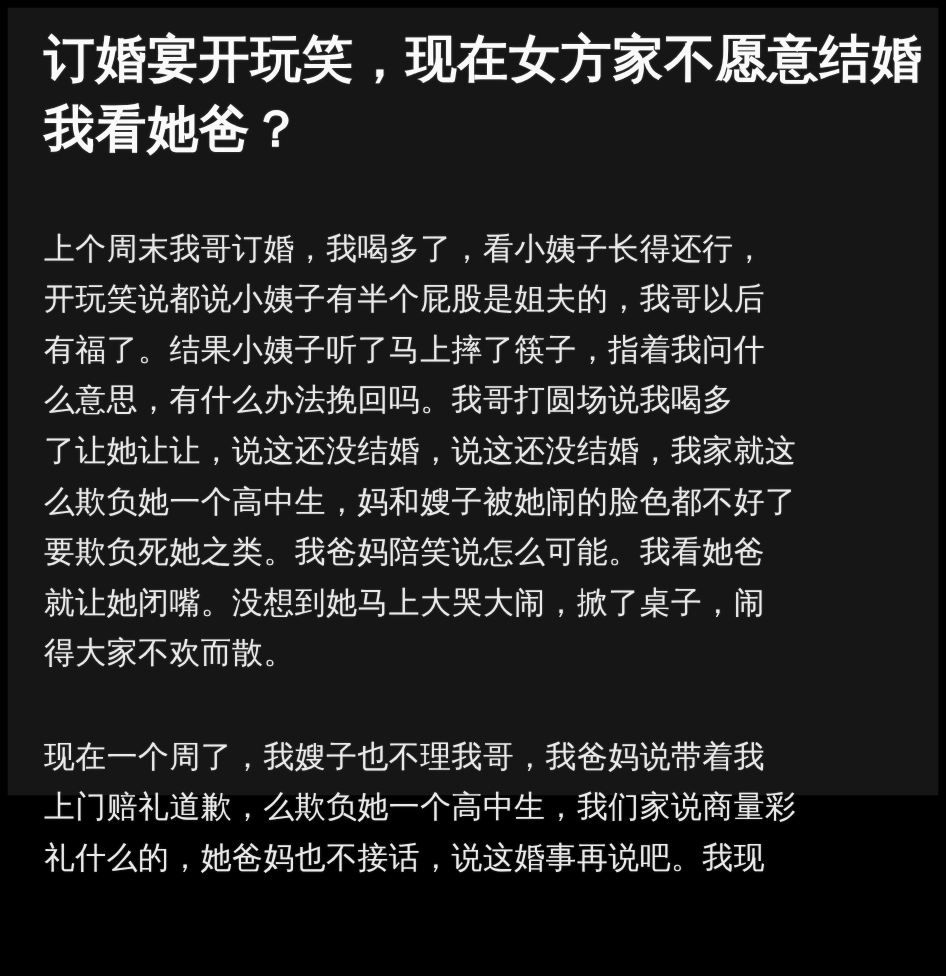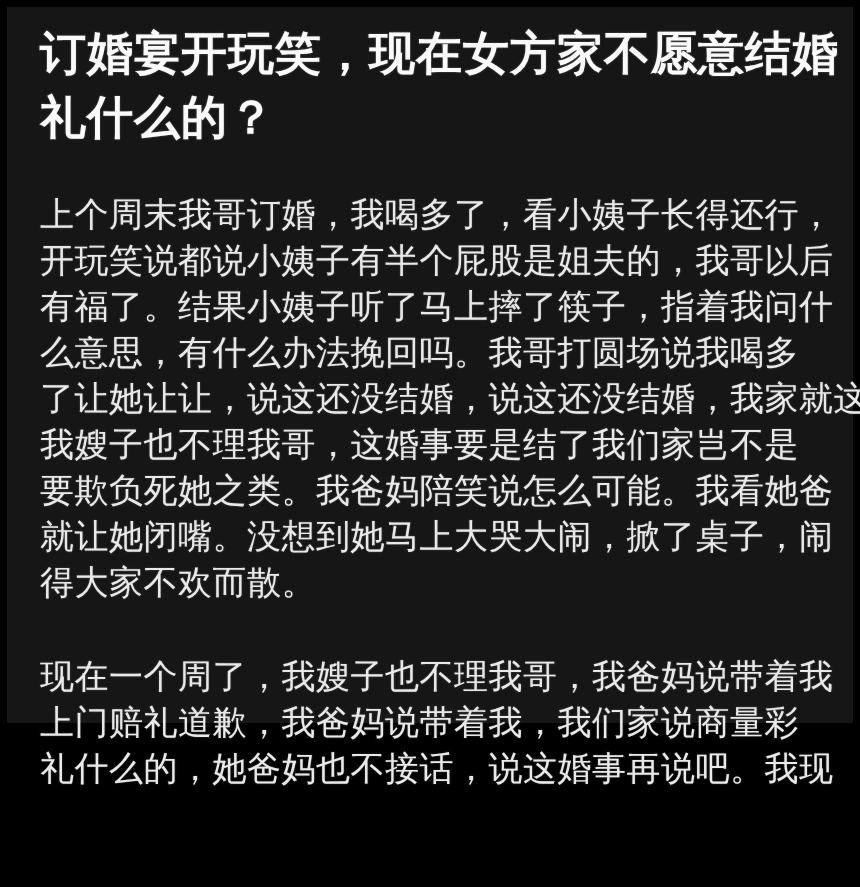--- a/index.html
+++ b/index.html
@@ -29,57 +29,57 @@
   .title {
     color: var(--title-text);
     font-size: 46px;
     line-height: 64px;
     font-weight: 700;
     letter-spacing: 1px;
     text-shadow: 0 0 2px rgba(255,255,255,0.35);
   }
   .title-line { display: block; white-space: nowrap; }
   .post-body {
-    margin-top: 42px;
+    margin-top: 54px;
     color: var(--body-text);
-    font-size: 34px;
+    font-size: 28px;
     line-height: 46px;
     font-weight: 500;
     letter-spacing: 0.5px;
     text-shadow: 0 0 2px rgba(255,255,255,0.28);
   }
   .para + .para { margin-top: 48px; }
   .line { display: block; white-space: nowrap; }
 </style>
 </head>
 <body>
 
 <div class="frame">
   <div class="panel">
 
     <h1 class="title">
       <span class="title-line">订婚宴开玩笑，现在女方家不愿意结婚</span>
-      <span class="title-line">礼什么的？</span>
+      <span class="title-line">我看她爸？</span>
     </h1>
 
     <div class="post-body">
 
       <p class="para">
         <span class="line">上个周末我哥订婚，我喝多了，看小姨子长得还行，</span>
         <span class="line">开玩笑说都说小姨子有半个屁股是姐夫的，我哥以后</span>
         <span class="line">有福了。结果小姨子听了马上摔了筷子，指着我问什</span>
         <span class="line">么意思，有什么办法挽回吗。我哥打圆场说我喝多</span>
         <span class="line">了让她让让，说这还没结婚，说这还没结婚，我家就这</span>
-        <span class="line">我嫂子也不理我哥，这婚事要是结了我们家岂不是</span>
+        <span class="line">么欺负她一个高中生，妈和嫂子被她闹的脸色都不好了</span>
         <span class="line">要欺负死她之类。我爸妈陪笑说怎么可能。我看她爸</span>
         <span class="line">就让她闭嘴。没想到她马上大哭大闹，掀了桌子，闹</span>
         <span class="line">得大家不欢而散。</span>
       </p>
 
       <p class="para">
         <span class="line">现在一个周了，我嫂子也不理我哥，我爸妈说带着我</span>
-        <span class="line">上门赔礼道歉，我爸妈说带着我，我们家说商量彩</span>
+        <span class="line">上门赔礼道歉，么欺负她一个高中生，我们家说商量彩</span>
         <span class="line">礼什么的，她爸妈也不接话，说这婚事再说吧。我现</span>
       </p>
 
     </div>
   </div>
 </div>
 
 </body></html>

